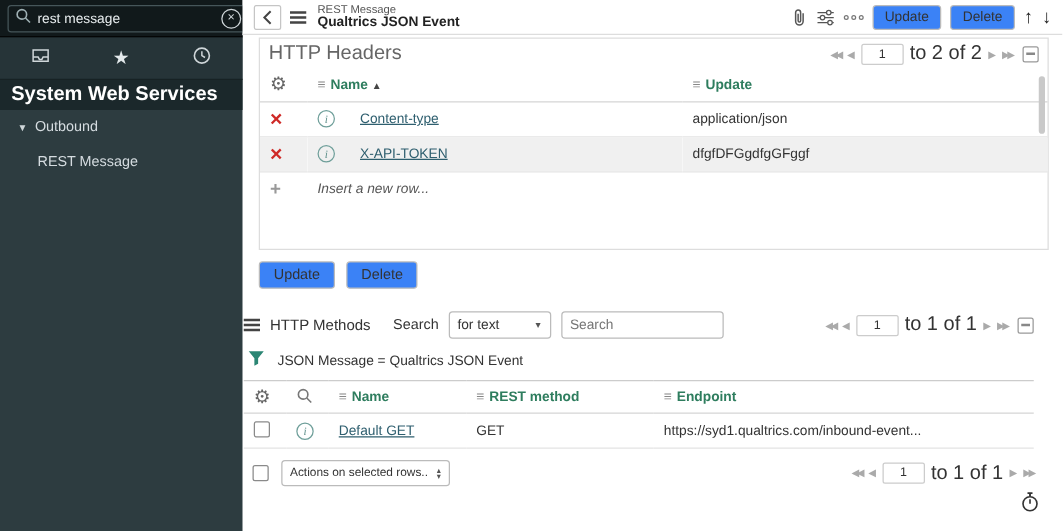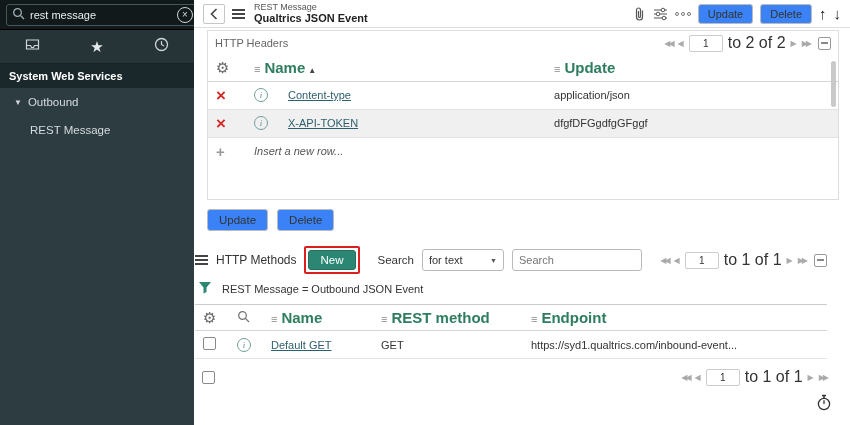--- a/index.html
+++ b/index.html
@@ -14,21 +14,21 @@
     font-family:"Liberation Sans","DejaVu Sans",sans-serif;color:#333;position:relative;}
   
   .sidebar{position:absolute;left:0;top:0;width:194px;height:425px;background:#2d3c40;color:#d8dfe2;}
   .search-strip{height:30px;background:#11191b;display:flex;align-items:center;padding:0 6px;border-bottom:1px solid #000;}
   .search-box{flex:1;display:flex;align-items:center;gap:5px;border:1px solid #46565a;border-radius:3px;height:22px;padding:0 5px;background:#11191b;}
   .search-box input{flex:1;min-width:0;background:transparent;border:none;outline:none;color:#e8edef;font-size:11px;font-family:inherit;}
   .clear-btn{width:16px;height:16px;border:1.4px solid #cfd6d9;border-radius:50%;color:#cfd6d9;font-size:10px;line-height:13px;text-align:center;cursor:pointer;flex:0 0 auto;}
   .icon-strip{height:34px;display:flex;align-items:center;justify-content:space-around;background:#263438;border-bottom:1px solid #172224;}
   .icon-strip .tab{width:40px;text-align:center;cursor:pointer;}
   .star-glyph{color:#e4eaec;font-size:15px;}
-  .section-hdr{height:24px;background:#1b282b;display:flex;align-items:center;padding-left:9px;font-size:11px;font-weight:bold;color:#fff;}
+  .section-hdr{height:24px;background:#1b282b;display:flex;align-items:center;padding-left:9px;font-size:16px;font-weight:bold;color:#fff;}
   .nav-item{display:flex;align-items:center;gap:6px;font-size:11.5px;color:#d5dce0;padding:8px 0 8px 14px;cursor:pointer;}
   .nav-item.child{padding-left:30px;}
   .tri{font-size:8px;color:#cfd6d9;}
   
   .topbar{position:absolute;left:194px;top:0;width:656px;height:28px;background:#fff;border-bottom:1px solid #ddd;display:flex;align-items:center;gap:7px;padding:0 9px;}
   .back-btn{width:22px;height:20px;border:1px solid #c5c5c5;border-radius:2px;display:flex;align-items:center;justify-content:center;background:#fff;cursor:pointer;}
   .bars{display:flex;flex-direction:column;gap:2px;cursor:pointer;}
   .bars div{width:13px;height:2px;background:#444;}
   .title-block{display:flex;flex-direction:column;line-height:1.1;margin-left:2px;}
   .title-block .small{font-size:9px;color:#555;}
@@ -43,25 +43,25 @@
   .pagination{display:flex;align-items:center;gap:5px;margin-left:auto;}
   .pg-arrow{font-size:8px;color:#aaa;cursor:pointer;}
   .pg-arrow.dbl{letter-spacing:-2px;}
   .pg-input{width:34px;height:17px;border:1px solid #ccc;border-radius:2px;text-align:center;font-size:10px;font-family:inherit;color:#333;}
   .pg-range{font-size:16px;color:#333;}
   .collapse-box{width:13px;height:13px;border:1px solid #999;border-radius:2px;display:flex;align-items:center;justify-content:center;cursor:pointer;margin-left:3px;}
   .collapse-box div{width:7px;height:2px;background:#888;}
   
   .headers-list{position:absolute;left:207px;top:30px;width:632px;height:170px;border:1px solid #ddd;background:#fff;}
   .list-toolbar{height:24px;display:flex;align-items:center;padding:0 7px;}
-  .list-title{font-size:11px;color:#666;}
+  .list-title{font-size:16px;color:#666;}
   table{border-collapse:collapse;width:100%;table-layout:fixed;}
   td{font-size:11px;color:#333;padding:0 8px;height:28px;vertical-align:middle;overflow:hidden;white-space:nowrap;}
   .hdr-row td{height:26px;border-bottom:1px solid #d5d5d5;}
-  .col-label{color:var(--colhead);font-weight:bold;font-size:15px;}
+  .col-label{color:var(--colhead);font-weight:bold;font-size:11px;}
   .ctx{color:#888;font-weight:normal;margin-right:4px;font-size:11px;}
   .sort{font-size:8px;color:#444;margin-left:3px;}
   .data-row td{border-top:1px solid #e3e3e3;}
   .stripe{background:#f0f0f0;}
   .gear{font-size:15px;color:#666;cursor:pointer;line-height:1;}
   .del-x{font-size:17px;font-weight:bold;color:var(--delred);cursor:pointer;line-height:1;}
   .info-i{display:inline-flex;align-items:center;justify-content:center;width:14px;height:14px;border:1px solid #6f9f9a;border-radius:50%;color:#5e8f8a;font-size:9px;font-style:italic;font-family:"Liberation Serif","DejaVu Serif",serif;cursor:pointer;}
   .cell-link{color:var(--link);text-decoration:underline;cursor:pointer;}
   .plus{font-size:15px;color:#999;font-weight:bold;cursor:pointer;}
   .insert-text{font-style:italic;color:#555;}
@@ -240,23 +240,20 @@
 </div>
 
 <section class="methods">
   <div class="m-toolbar">
     <span class="bars">
         <div></div>
         <div></div>
         <div></div>
       </span>
     <span class="m-title">HTTP Methods</span>
-    <span class="annotation">
-      <button class="new-btn">New</button>
-    </span>
     <span class="search-label">Search</span>
     <span class="select-box">
       <span>for text</span>
       <span class="caret">▼</span>
     </span>
     <input class="m-search-input" type="text" placeholder="Search" style="">
     <span class="pagination">
       <span class="pg-arrow dbl">◀◀</span>
       <span class="pg-arrow">◀</span>
       <input class="pg-input" value="1" style="">
@@ -267,21 +264,21 @@
           <div></div>
         </span>
     </span>
   </div>
   <div class="filter-row">
     <span>
       <svg width="14" height="13">
           <path d="M1 1 h12 l-4.5 5.5 v4.5 l-3 1.5 v-6 z" fill="#2b8674"></path>
         </svg>
     </span>
-    <span class="filter-text">REST Message = Outbound JSON Event</span>
+    <span class="filter-text">JSON Message = Qualtrics JSON Event</span>
   </div>
   <table class="m-table">
     <colgroup>
         <col style="width:34px">
         <col style="width:34px">
         <col style="width:110px">
         <col style="width:150px">
         <col>
       </colgroup>
     <tbody>
@@ -307,20 +304,27 @@
       <td><span class="checkbox"></span></td>
       <td><span class="info-i">i</span></td>
       <td><span class="cell-link">Default GET</span></td>
       <td><span>GET</span></td>
       <td><span>https://syd1.qualtrics.com/inbound-event...</span></td>
     </tr>
   </tbody>
     </table>
   <div class="m-footer">
     <span class="checkbox"></span>
+    <span class="actions-box">
+      <span>Actions on selected rows..</span>
+      <span class="spinner">
+          <span>▴</span>
+          <span>▾</span>
+        </span>
+    </span>
     <span class="pagination">
       <span class="pg-arrow dbl">◀◀</span>
       <span class="pg-arrow">◀</span>
       <input class="pg-input" value="1" style="">
       <span class="pg-range">to 1 of 1</span>
       <span class="pg-arrow">▶</span>
       <span class="pg-arrow dbl">▶▶</span>
     </span>
   </div>
 </section>

